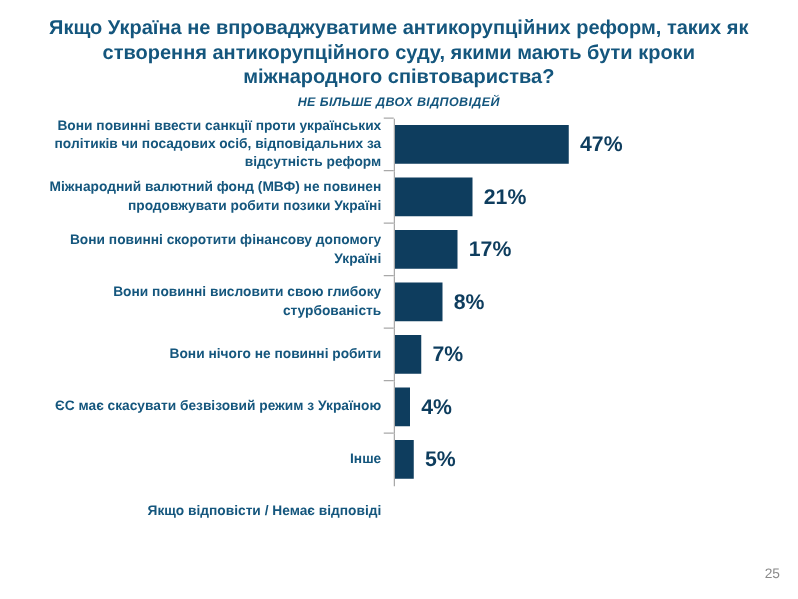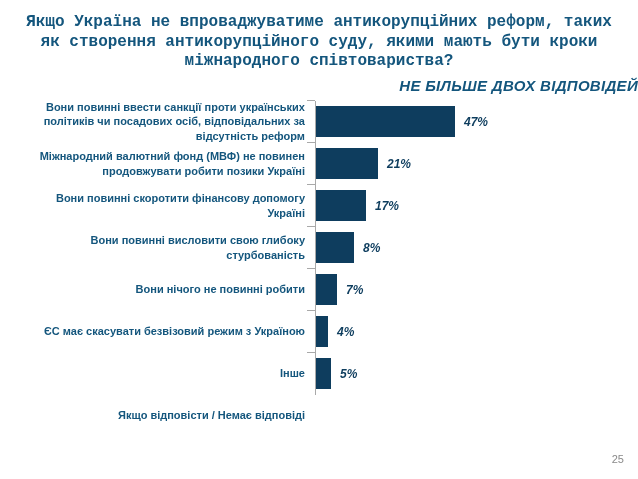--- a/index.html
+++ b/index.html
@@ -19,22 +19,22 @@
     margin: 13px auto 0 auto;
     max-width: 588px;
     text-align: center;
     font-size: 16px;
     line-height: 1.22;
     font-weight: bold;
     color: #14567D;
   }
   .chart-subtitle {
     margin: 5px auto 0 auto;
-    text-align: right;
-    font-size: 15px;
+    text-align: center;
+    font-size: 10px;
     font-style: italic;
     font-weight: bold;
     color: #14567D;
     letter-spacing: 0.3px;
   }
   .chart {
     margin-top: 7px;
     width: 100%;
   }
   .row {
@@ -83,39 +83,38 @@
   }
   .row:last-child .barzone {
     border-left: 1px solid #A9A9A9;
   }
   .bar {
     height: 31px;
     background: #0E3D5E;
   }
   .value {
     margin-left: 9px;
-    font-size: 12px;
+    font-size: 17px;
     font-weight: bold;
     color: #0E3D5E;
     white-space: nowrap;
-    font-style: italic;
   }
   .page-number {
     position: absolute;
     right: 14px;
     bottom: 14px;
     font-size: 11px;
     color: #8A8A8A;
   }
 </style>
 </head>
 <body>
 
 <div class="slide">
-  <div class="chart-title" style="color: rgb(20, 86, 125); font-family: Liberation Mono, monospace;">Якщо Україна не впроваджуватиме антикорупційних реформ, таких як створення антикорупційного суду, якими мають бути кроки міжнародного співтовариства?</div>
+  <div class="chart-title" style="color: rgb(20, 86, 125);">Якщо Україна не впроваджуватиме антикорупційних реформ, таких як створення антикорупційного суду, якими мають бути кроки міжнародного співтовариства?</div>
   <div class="chart-subtitle" style="color: rgb(20, 86, 125);">НЕ БІЛЬШЕ ДВОХ ВІДПОВІДЕЙ</div>
 
   <div class="chart">
     <div class="row">
       <div class="label" style="color: rgb(20, 86, 125);">Вони повинні ввести санкції проти українських політиків чи посадових осіб, відповідальних за відсутність реформ</div>
       <div class="barzone">
         <div class="bar" style="width: 139px; background: rgb(14, 61, 94);"></div>
         <div class="value" style="color: rgb(14, 61, 94);">47%</div>
       </div>
     </div>

